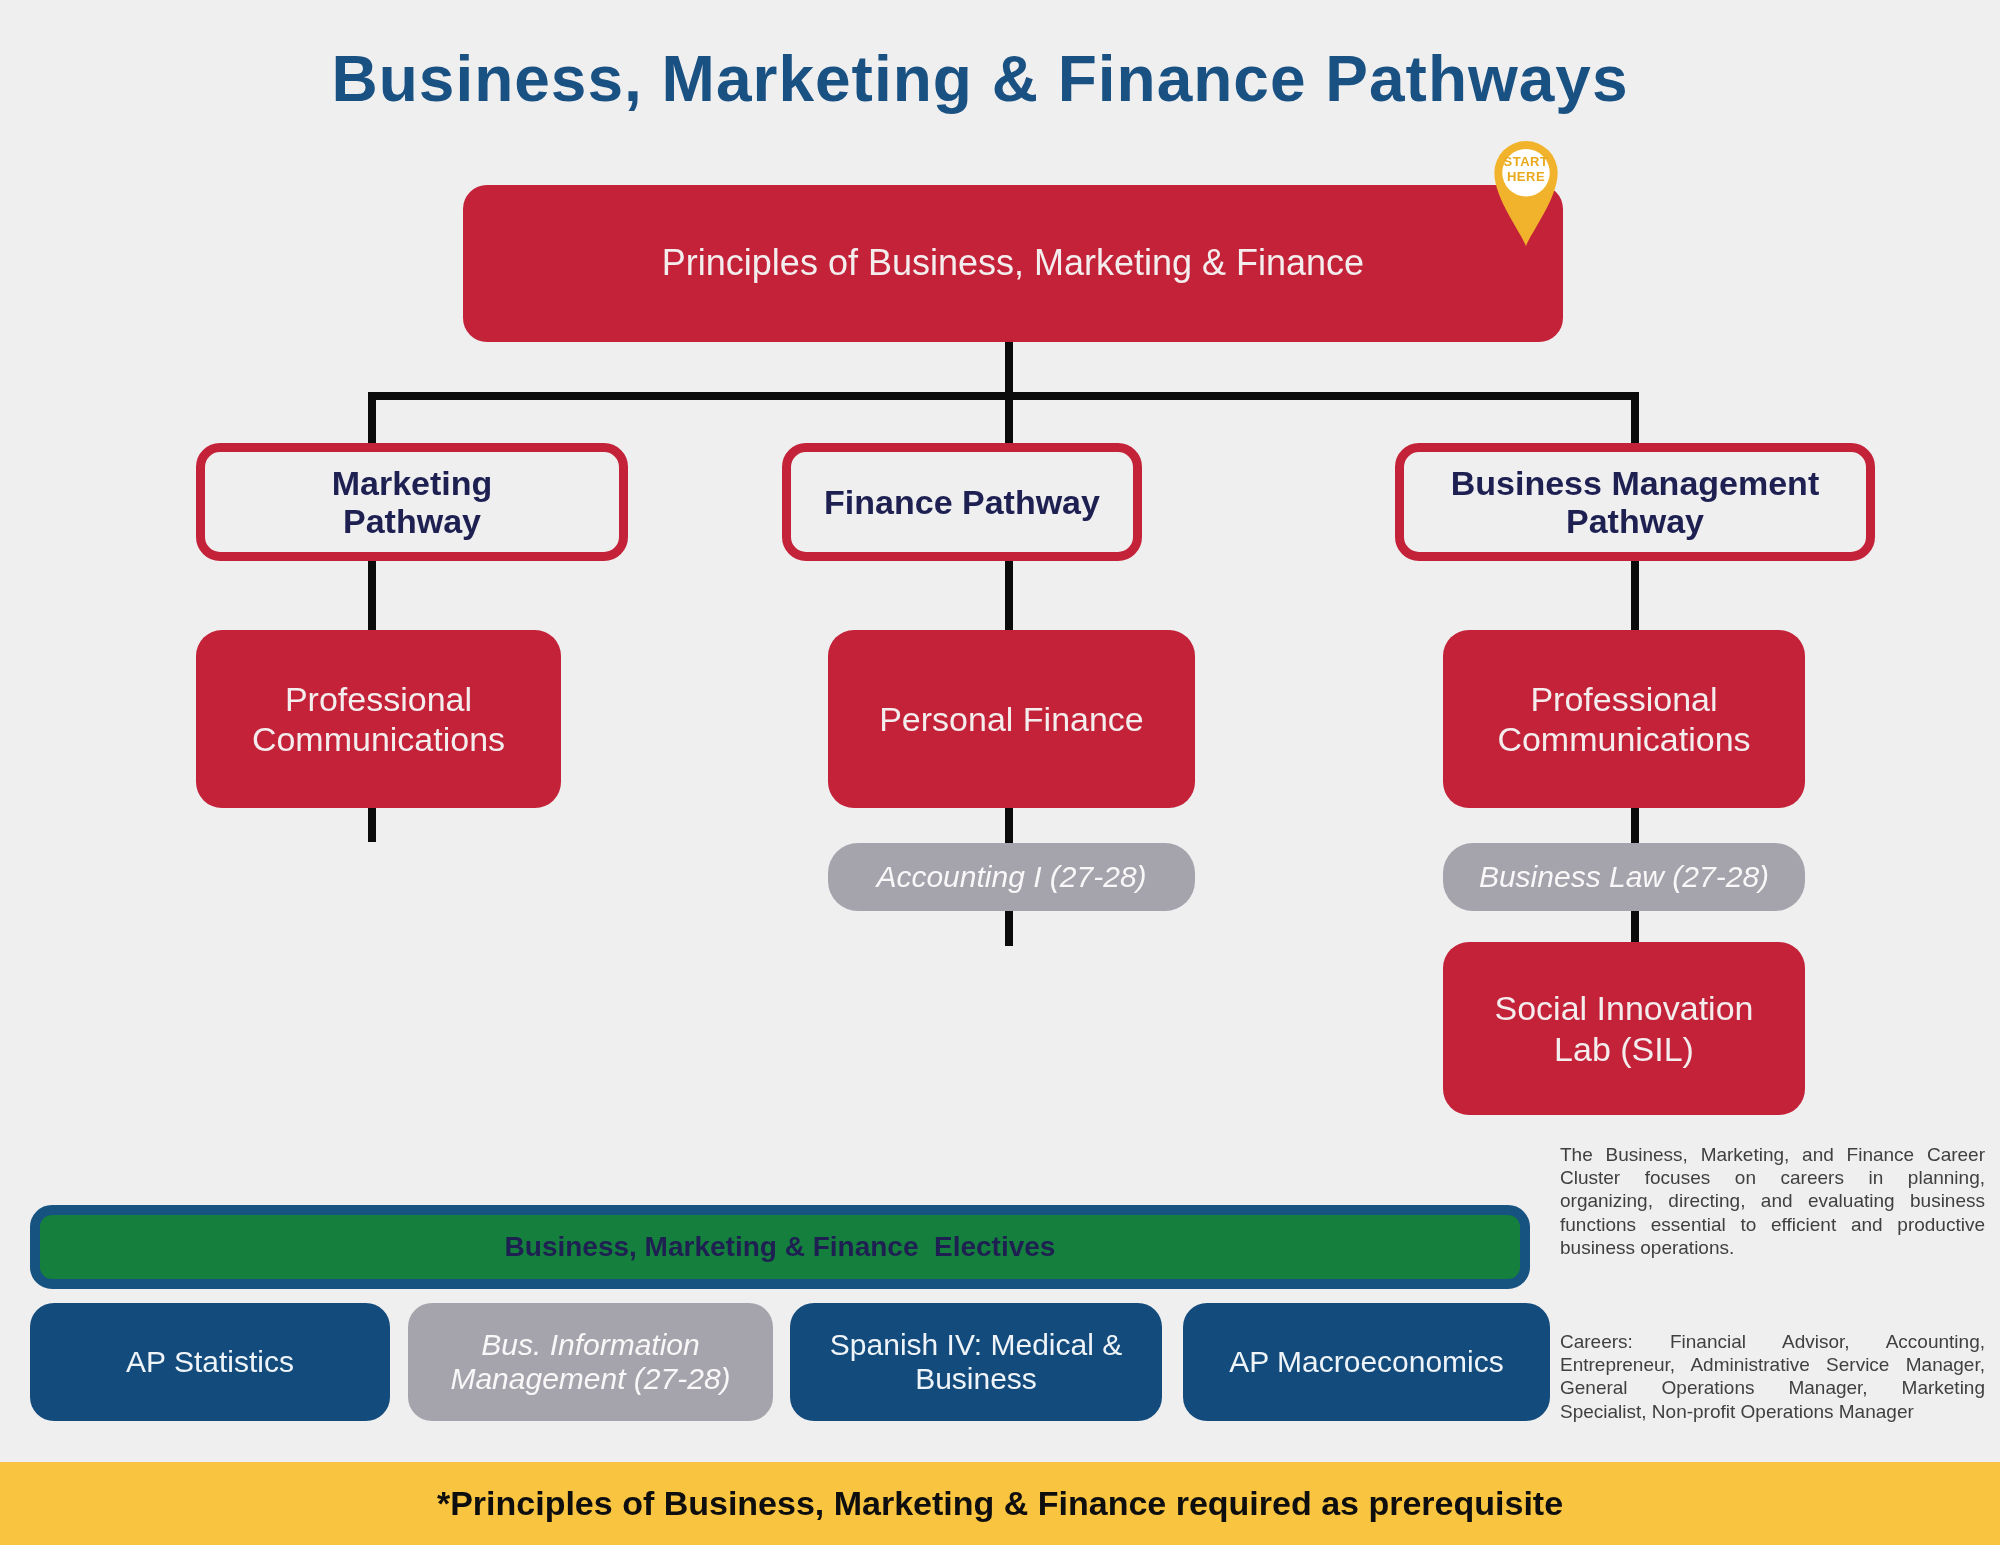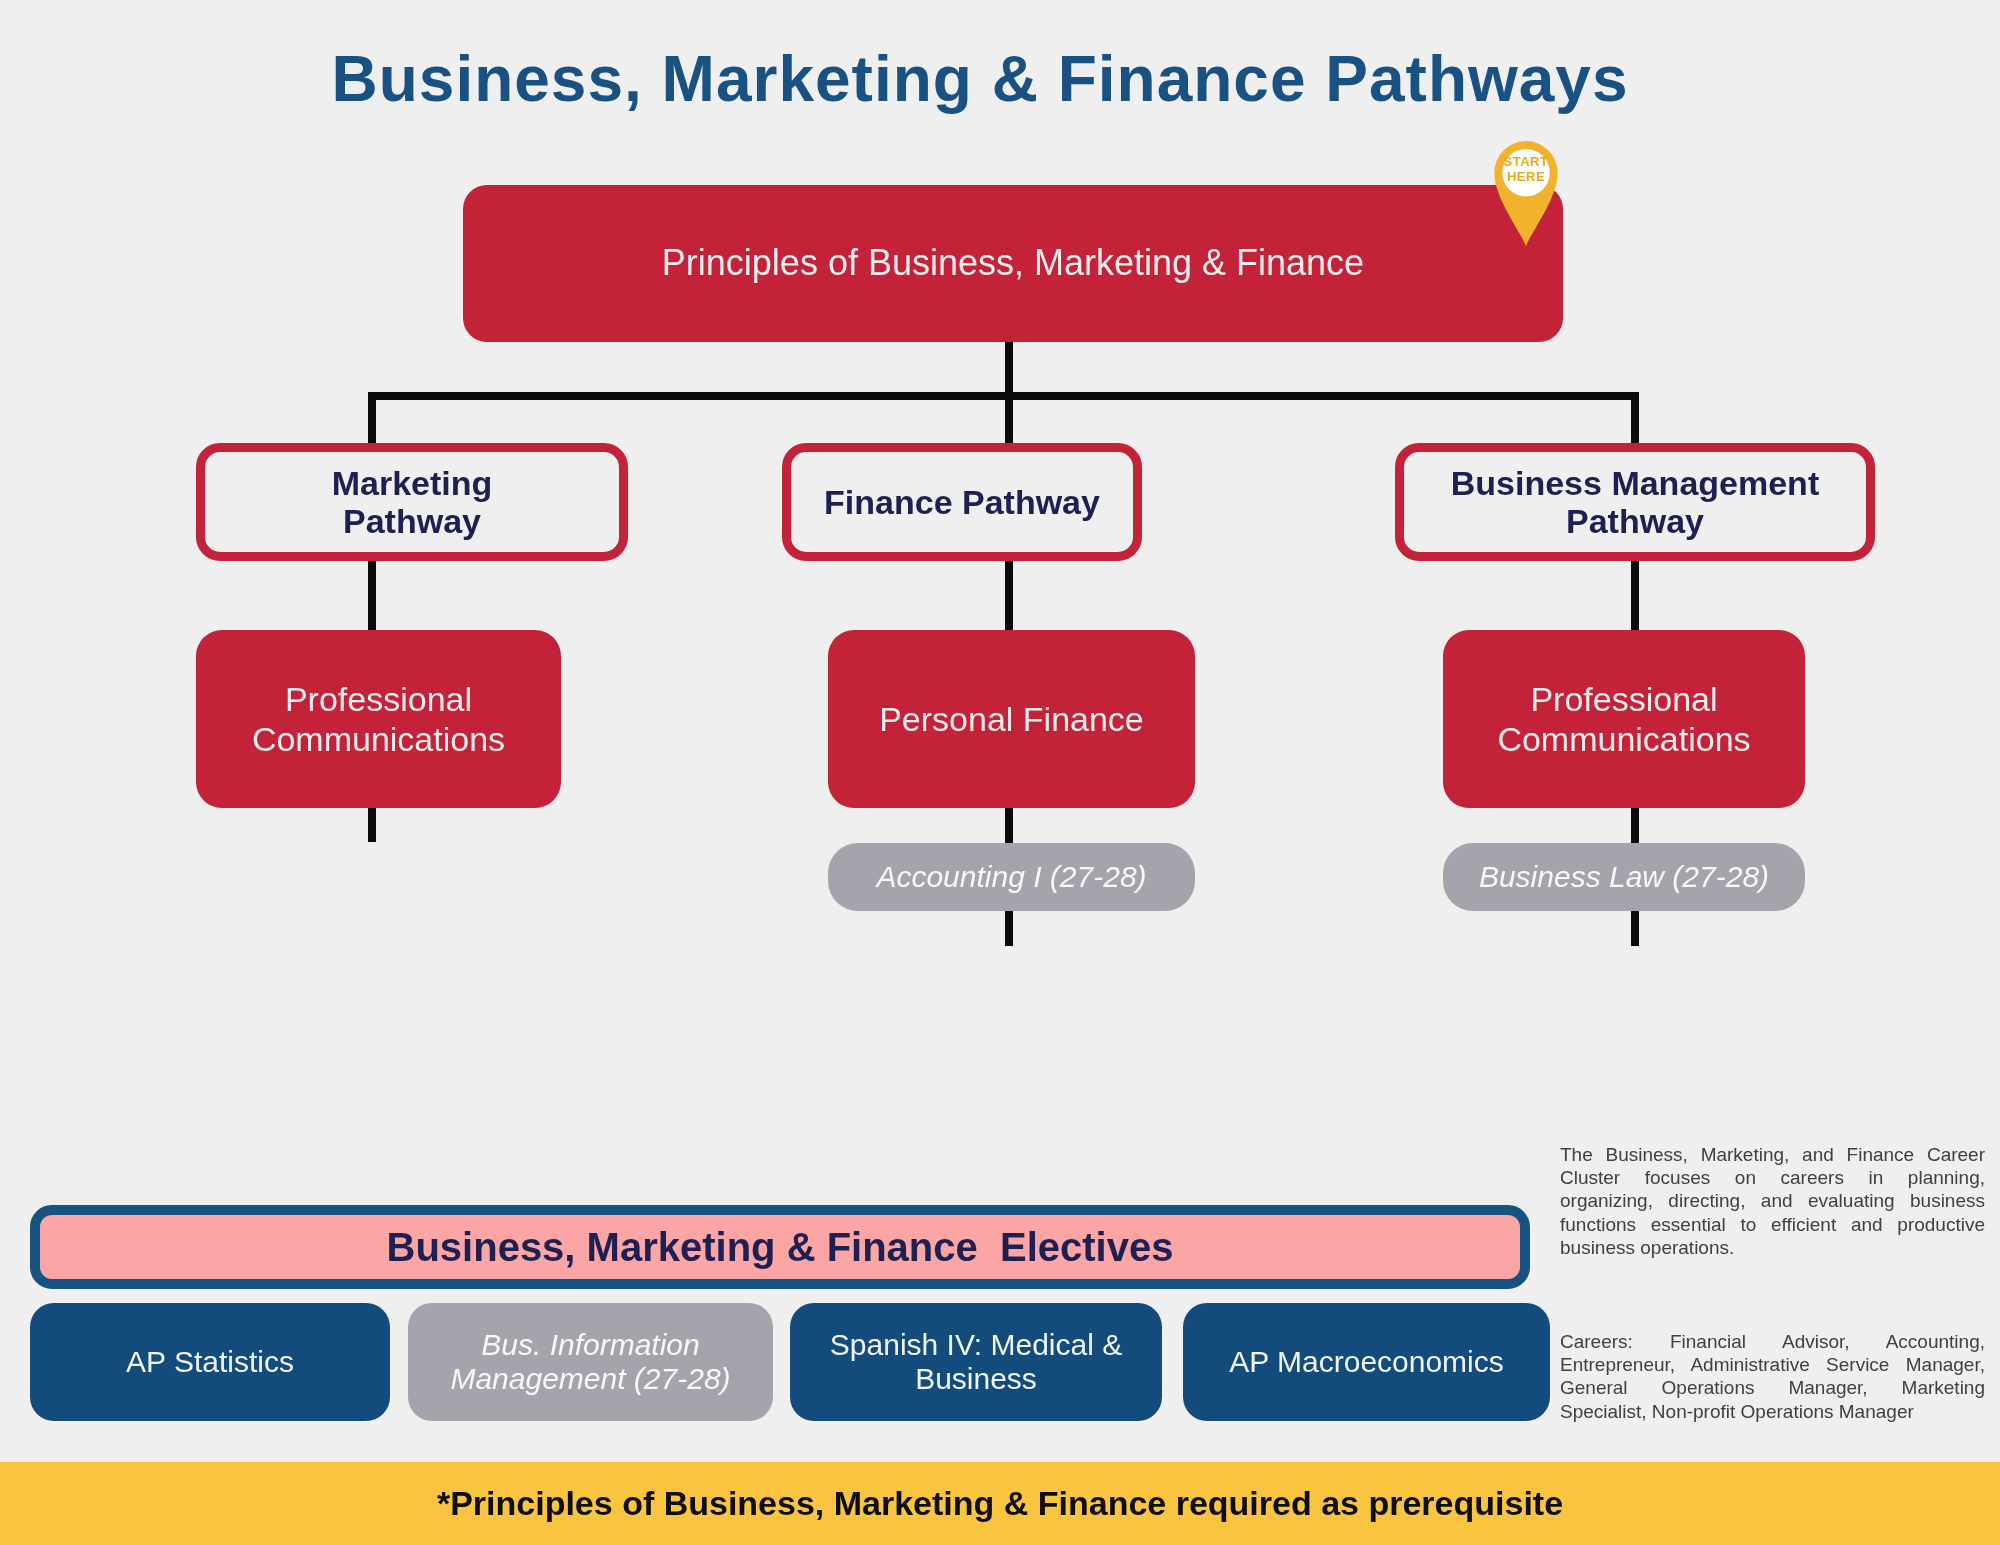--- a/index.html
+++ b/index.html
@@ -20,22 +20,22 @@
 
   .pathway-header{position:absolute;display:flex;align-items:center;justify-content:center;
     text-align:center;background:#EFEFF0;border:9px solid #C32239;border-radius:24px;
     box-sizing:border-box;color:#1E2052;font-size:34px;font-weight:800;line-height:1.12;}
 
   .stack{display:flex;flex-direction:column;align-items:center;justify-content:center;}
   .sub-note{font-size:17.5px;font-style:normal;margin-top:2px;color:#F3DADF;}
   .bc-title{font-size:40px;}
 
   .electives-header{position:absolute;display:flex;align-items:center;justify-content:center;
-    background:#fca5a5;border:10px solid #175380;border-radius:22px;box-sizing:border-box;
-    color:#1E2052;font-size:40px;font-weight:800;white-space:pre-wrap;}
+    background:#15803d;border:10px solid #175380;border-radius:22px;box-sizing:border-box;
+    color:#1E2052;font-size:28px;font-weight:800;white-space:pre-wrap;}
 
   .side-text{position:absolute;width:425px;font-size:19px;line-height:1.22;color:#404040;
     text-align:justify;}
 
   .footer-bar{position:absolute;left:0;top:1462px;width:2000px;height:83px;background:#F9C440;
     display:flex;align-items:center;justify-content:center;}
   .footer-text{font-size:34px;font-weight:800;color:#0E0E0E;}
 
   .pin{position:absolute;left:1490px;top:138px;width:72px;height:112px;z-index:5;}
   .pin svg{position:absolute;left:0;top:0;}
@@ -98,20 +98,23 @@
   <div class="box box-gray" style="left:828px;top:843px;width:367px;height:68px;">
     <span>Accounting I (27-28)</span>
   </div>
 
   <div class="box box-red" style="left:1443px;top:630px;width:362px;height:178px;">
     <span style="max-width:310px;">Professional Communications</span>
   </div>
   <div class="box box-gray" style="left:1443px;top:843px;width:362px;height:68px;">
     <span>Business Law (27-28)</span>
   </div>
+  <div class="box box-red" style="left:1443px;top:942px;width:362px;height:173px;">
+    <span style="max-width:280px;">Social Innovation Lab (SIL)</span>
+  </div>
 
   <div class="electives-header" style="left:30px;top:1205px;width:1500px;height:84px;">
     <span>Business, Marketing &amp; Finance  Electives</span>
   </div>
 
   <div class="box box-navy" style="left:30px;top:1303px;width:360px;height:118px;">
     <span>AP Statistics</span>
   </div>
   <div class="box box-gray" style="left:408px;top:1303px;width:365px;height:118px;border-radius:24px;line-height:1.15;">
     <span style="max-width:310px;">Bus. Information Management (27-28)</span>

